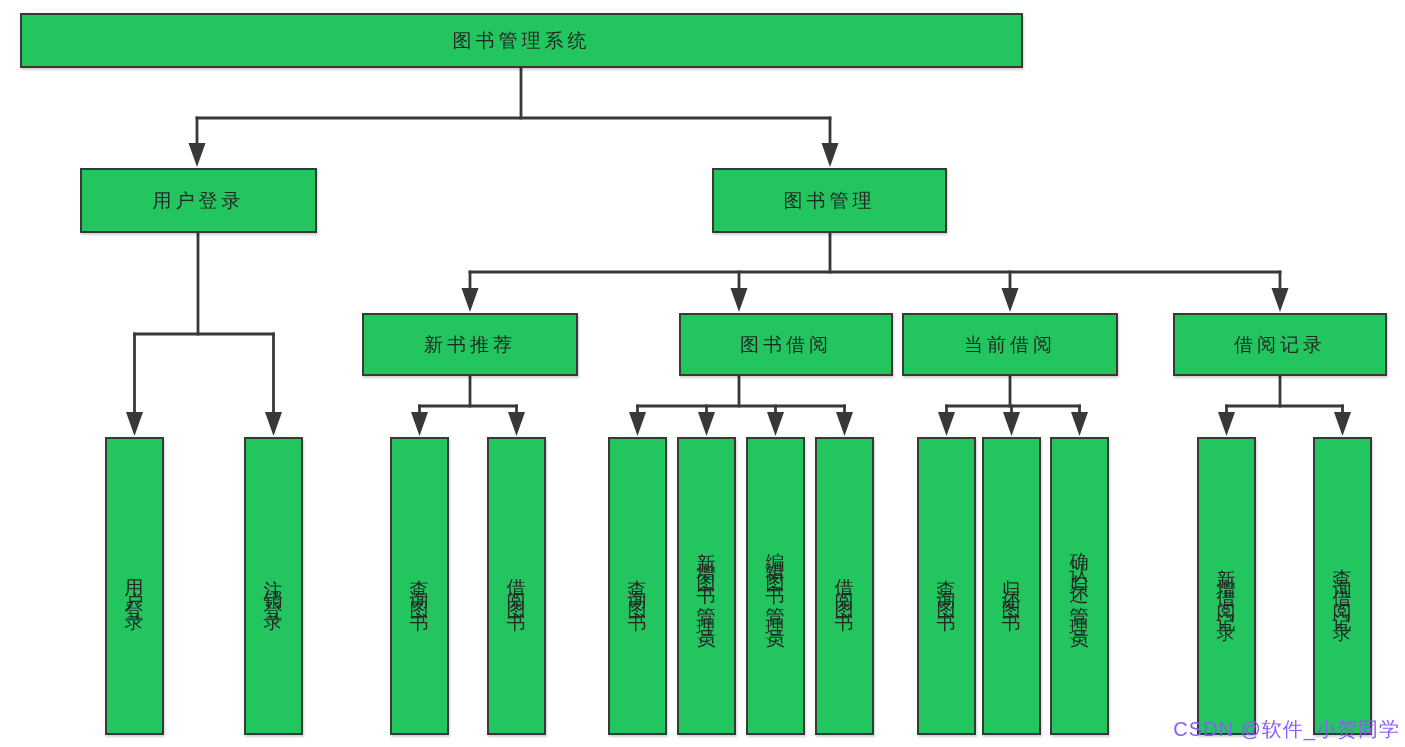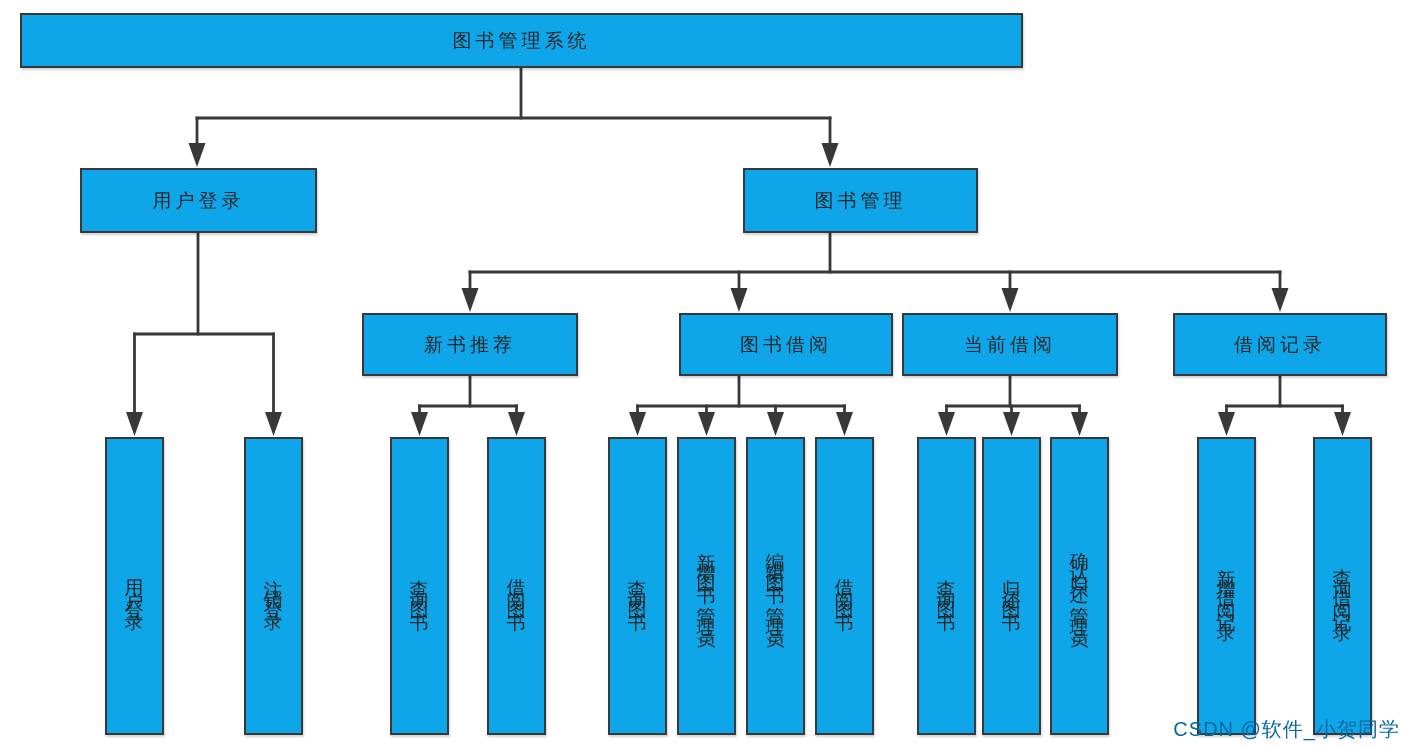--- a/index.html
+++ b/index.html
@@ -8,21 +8,21 @@
     width: 1405px;
     height: 747px;
     background: #ffffff;
     font-family: "Liberation Sans", "DejaVu Sans", sans-serif;
     overflow: hidden;
   }
   svg.wires { position: absolute; inset: 0; z-index: 1; }
   .node {
     position: absolute;
     box-sizing: border-box;
-    background: #0ea5e9;
+    background: #22c55e;
     border: 2px solid #383838;
     display: flex;
     align-items: center;
     justify-content: center;
     color: #262626;
     font-size: 19px;
     letter-spacing: 4px;
     z-index: 2;
     box-shadow: 1px 2px 2px rgba(0,0,0,0.18);
   }
@@ -35,21 +35,21 @@
     white-space: normal;
     line-height: 1;
     max-height: 288px;
   }
   .watermark {
     position: absolute;
     right: 5px;
     bottom: 4px;
     z-index: 3;
     font-size: 20px;
-    color: #0369a1;
+    color: #8b5cf6;
     letter-spacing: 1px;
   }
 </style>
 </head>
 <body>
 
 <div class="canvas">
 
   <svg class="wires" width="1405" height="747" viewBox="0 0 1405 747" stroke="#383838" stroke-width="2.8" stroke-linecap="square" fill="#383838">
 
@@ -112,21 +112,21 @@
       <polygon points="1334,412 1351,412 1342.5,436" stroke="none"></polygon>
   </svg>
 
   <div class="node" style="left:20px; top:13px; width:1003px; height:55px;">
     <span>图书管理系统</span>
   </div>
 
   <div class="node" style="left:80px; top:168px; width:237px; height:65px;">
     <span>用户登录</span>
   </div>
-  <div class="node" style="left:712px; top:168px; width:235px; height:65px;margin-left:31px;">
+  <div class="node" style="left:712px; top:168px; width:235px; height:65px;">
     <span>图书管理</span>
   </div>
 
   <div class="node" style="left:362px; top:313px; width:216px; height:63px;">
     <span>新书推荐</span>
   </div>
   <div class="node" style="left:632px; top:313px; width:214px; height:63px;margin-left:47px;">
     <span>图书借阅</span>
   </div>
   <div class="node" style="left:902px; top:313px; width:216px; height:63px;justify-content:center;">

